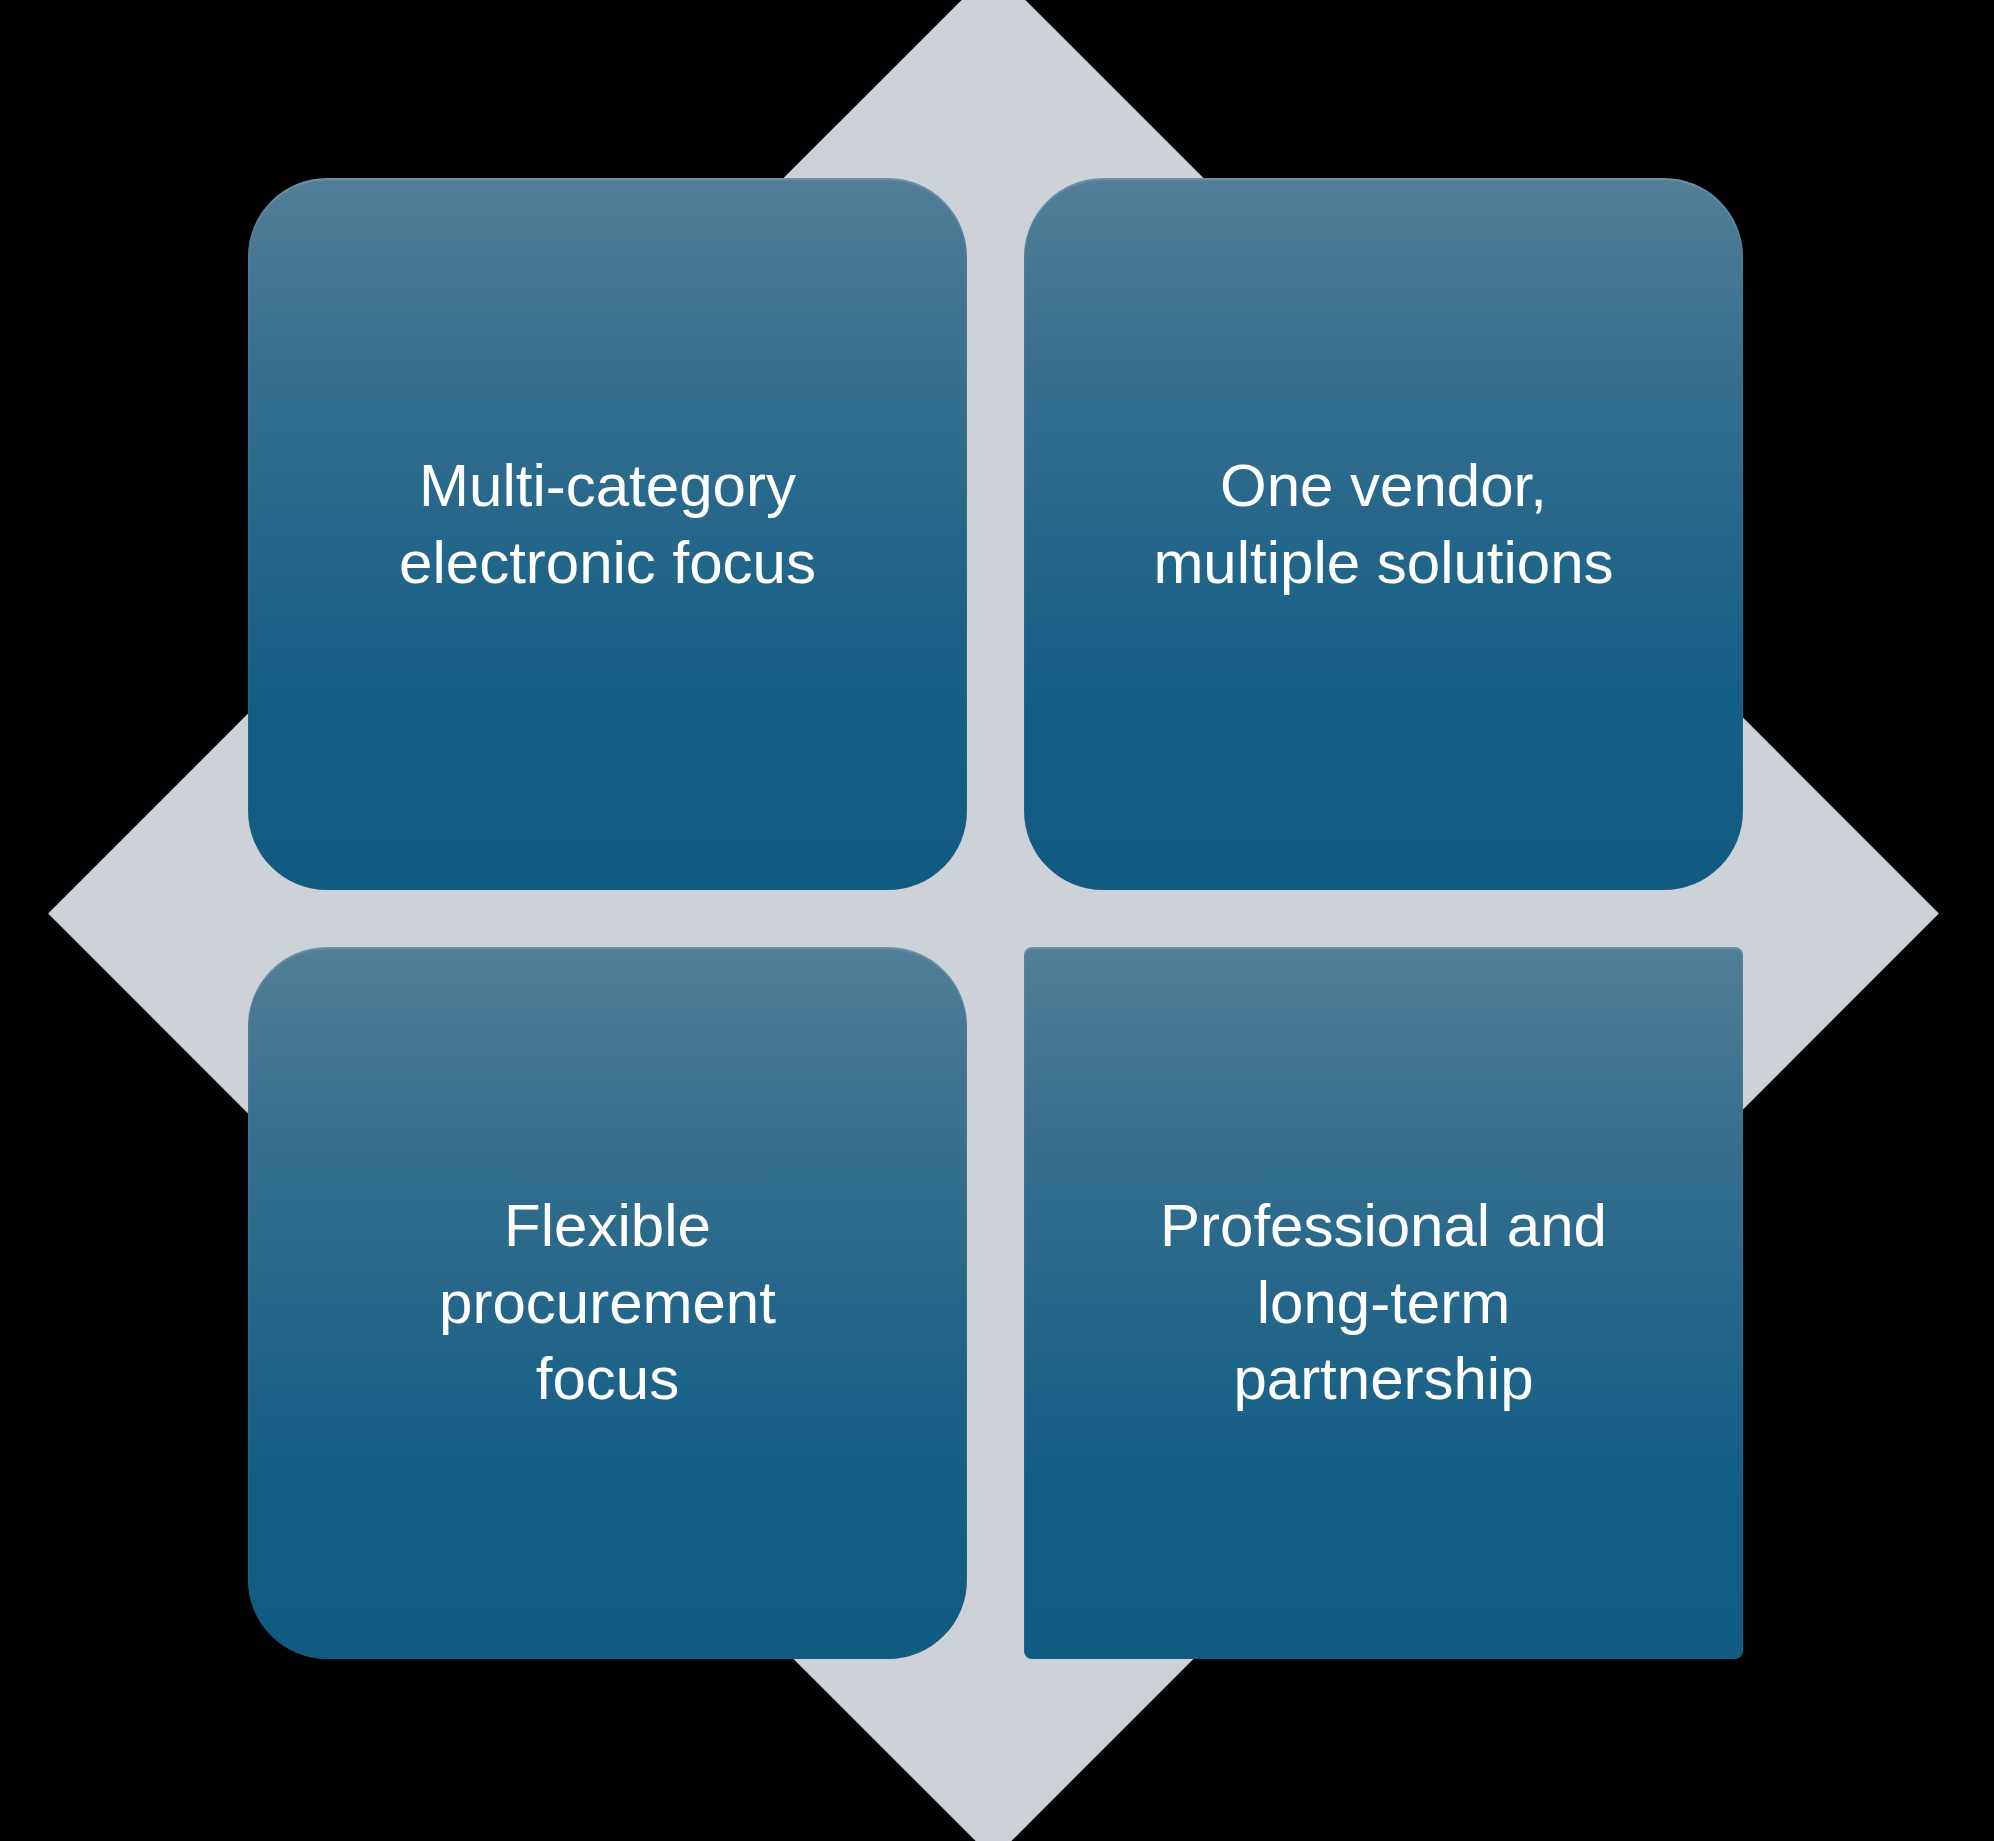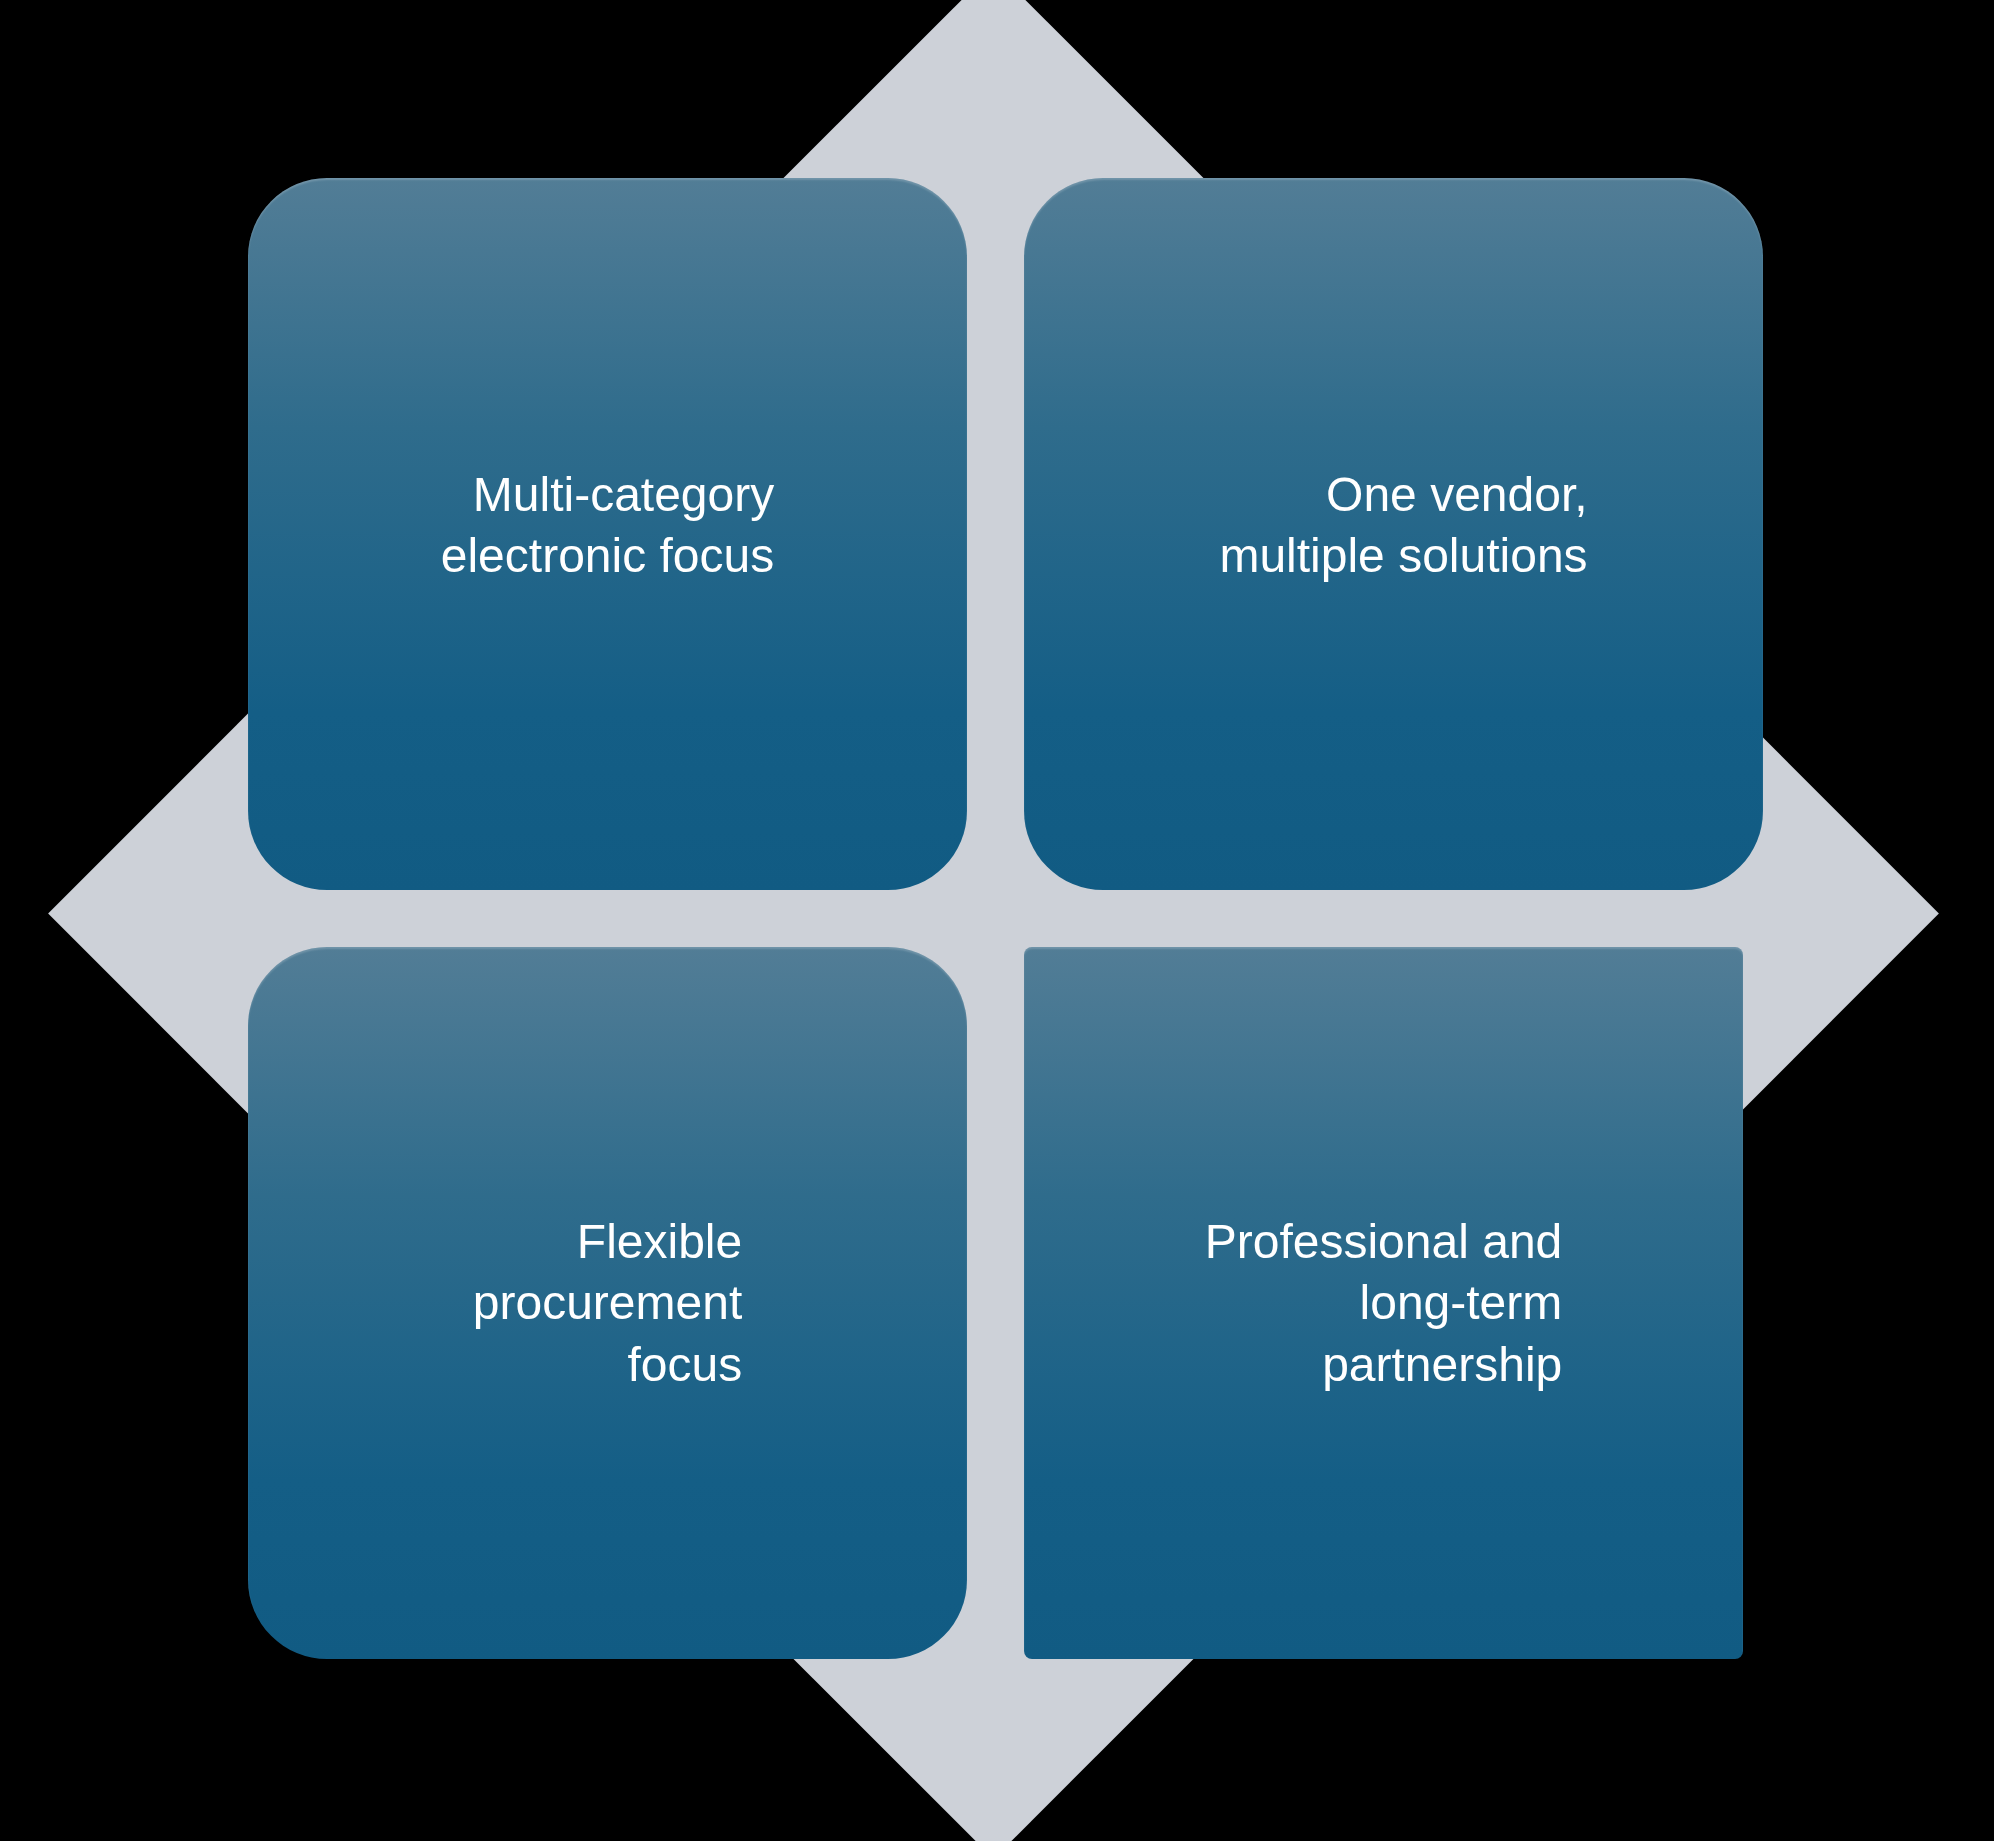--- a/index.html
+++ b/index.html
@@ -29,28 +29,28 @@
     width: 719px;
     height: 712px;
     border-radius: 79px;
     background: linear-gradient(180deg, #527d96 0%, #2f6c8c 35%, #145e86 75%, #115b83 100%);
     box-shadow: inset 0 1.9px 1.9px rgba(255,255,255,0.18);
     display: flex;
     align-items: center;
     justify-content: center;
   }
   .q-tl { left: 248px;  top: 178px; }
-  .q-tr { left: 1024px; top: 178px; padding-left: 20px; }
+  .q-tr { left: 1024px; top: 178px; }
   .q-bl { left: 248px;  top: 947px; }
   .q-br { left: 1024px; top: 947px; border-radius: 8px; }
   .quad-label {
     color: #ffffff;
-    font-size: 48px;
+    font-size: 60px;
     line-height: 1.28;
-    text-align: right;
+    text-align: center;
     white-space: pre-line;
     padding: 0 38px;
   }
   
   .q-tl .quad-label, .q-tr .quad-label { transform: translateY(-9.4px); }
 </style>
 </head>
 <body>
 
 <div class="canvas">

